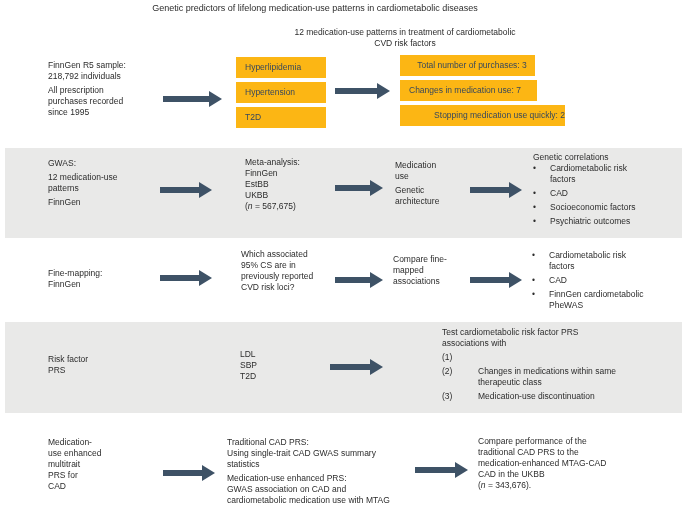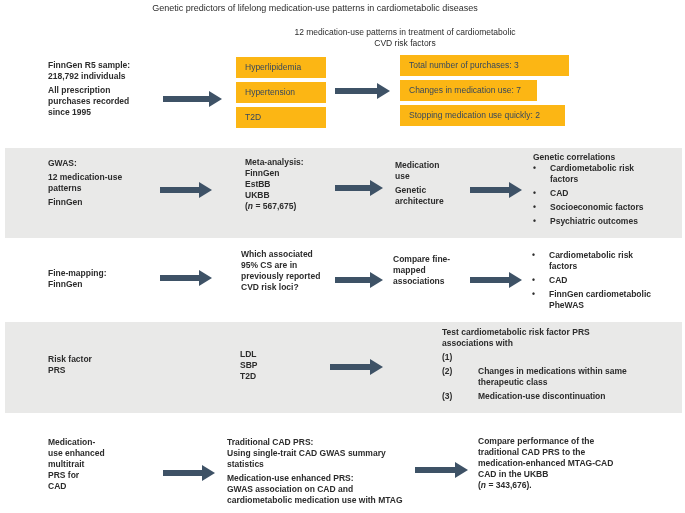--- a/index.html
+++ b/index.html
@@ -3,21 +3,21 @@
 <meta charset="utf-8">
 <style>
   html,body { margin:0; padding:0; background:#fff; }
   .stage {
     position:relative; width:685px; height:513px; background:#fff; overflow:hidden;
     font-family:"Liberation Sans", sans-serif; font-size:8.5px; line-height:11px; color:#2c2c2c;
   }
   .title { position:absolute; left:0; top:3px; width:630px; text-align:center; font-size:9px; }
   .subtitle { position:absolute; left:205px; top:27px; width:400px; text-align:center; }
   .band { position:absolute; left:5px; width:677px; height:90px; background:var(--band-gray,#e9e9e8); }
-  .blk { position:absolute;font-weight:bold; }
+  .blk { position:absolute; }
   .line { height:11px; white-space:nowrap; }
   .gap { margin-top:3px; }
   .ybox {
     position:absolute; height:21px; line-height:21px; padding-left:9px; box-sizing:border-box;
     background:var(--accent-yellow,#fcb614); color:var(--box-text,#37485c); white-space:nowrap;
   }
   .arrow { position:absolute; height:16px; display:flex; align-items:center; }
   .arrow .shaft { flex:1; height:6px; background:var(--arrow-slate,#3e5266); }
   .arrow .head {
     width:0; height:0; flex:0 0 auto;
@@ -55,23 +55,23 @@
       <span class="shaft"></span>
       <span class="head"></span>
     </div>
   <div class="ybox" style="left:236px;top:57px;width:90px;">Hyperlipidemia</div>
   <div class="ybox" style="left:236px;top:82px;width:90px;">Hypertension</div>
   <div class="ybox" style="left:236px;top:107px;width:90px;">T2D</div>
   <div class="arrow" style="left:335px;top:83px;width:55px;">
       <span class="shaft"></span>
       <span class="head"></span>
     </div>
-  <div class="ybox" style="left:400px;top:55px;width:169px;">Total number of purchases: 3</div>
+  <div class="ybox" style="left:400px;top:55px;width:135px;text-align:center;">Total number of purchases: 3</div>
   <div class="ybox" style="left:400px;top:80px;width:137px;">Changes in medication use: 7</div>
-  <div class="ybox" style="left:400px;top:105px;width:165px;">Stopping medication use quickly: 2</div>
+  <div class="ybox" style="left:400px;top:105px;width:165px;text-align:right;">Stopping medication use quickly: 2</div>
 
   <div class="blk" style="left:48px;top:158px;">
     <div class="line">GWAS:</div>
     <div class="line gap">12 medication-use</div>
     <div class="line">patterns</div>
     <div class="line gap">FinnGen</div>
   </div>
   <div class="arrow" style="left:160px;top:182px;width:52px;">
       <span class="shaft"></span>
       <span class="head"></span>

